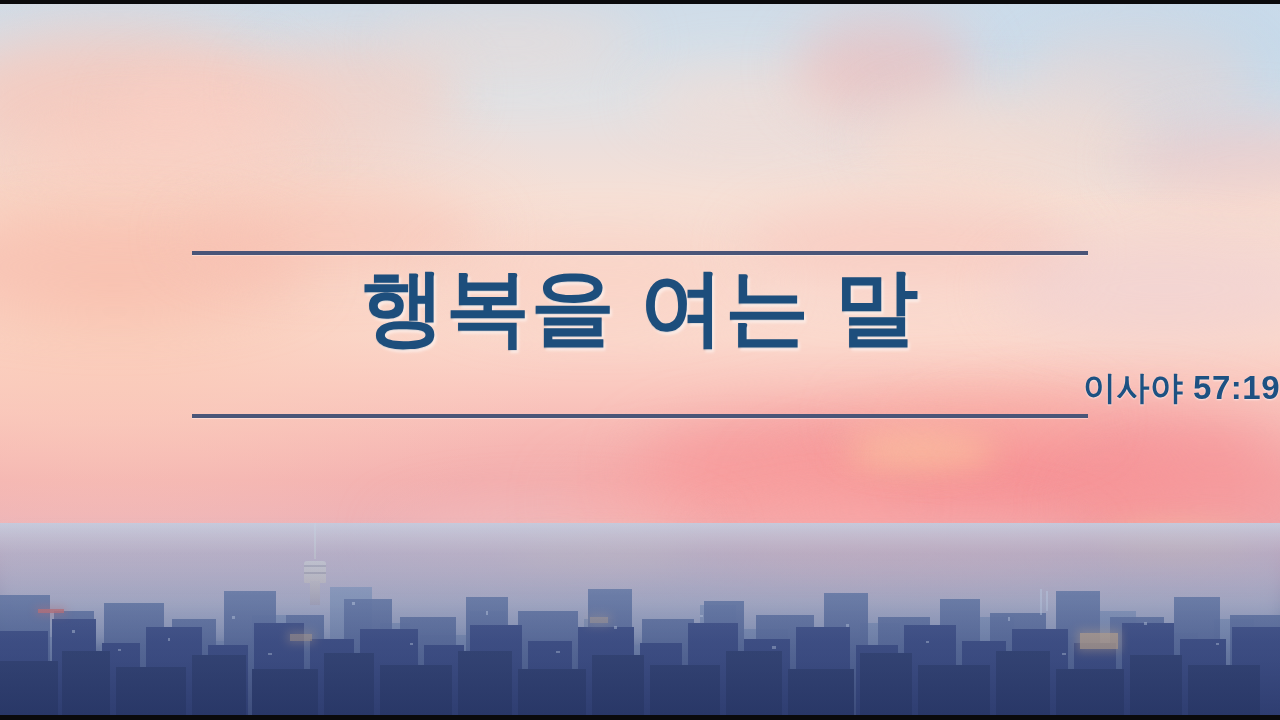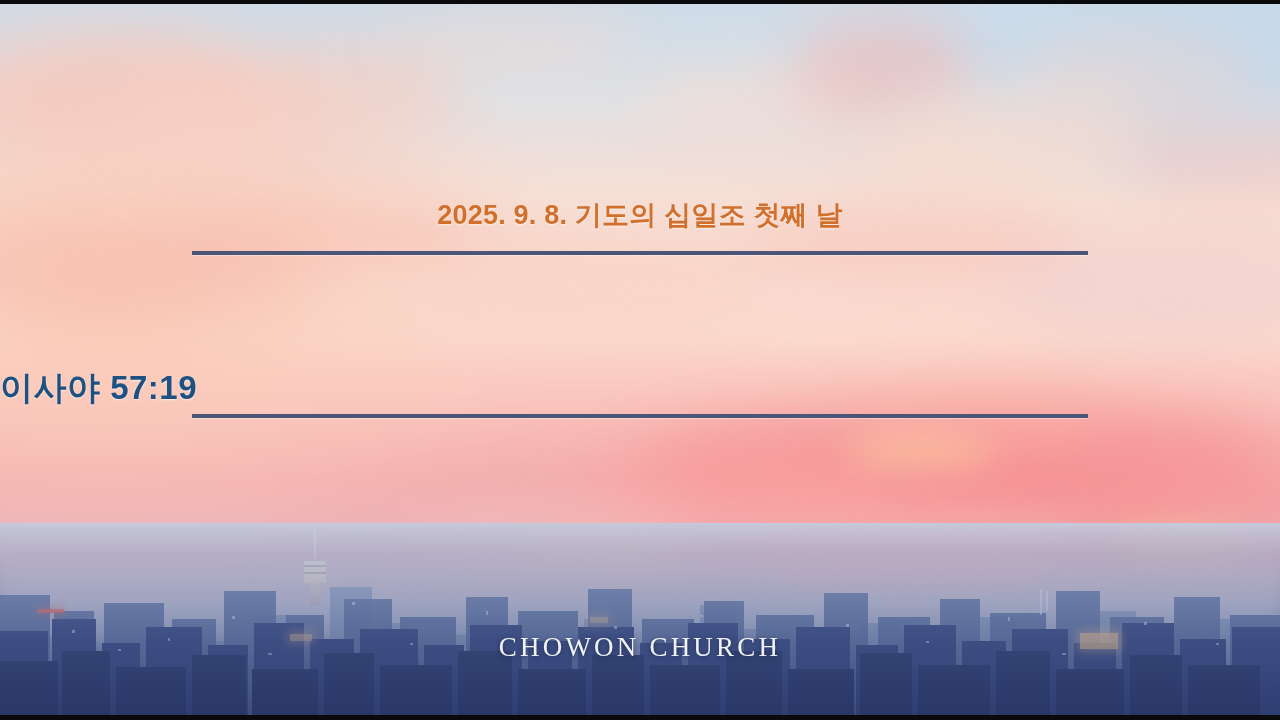--- a/index.html
+++ b/index.html
@@ -214,21 +214,21 @@
     text-align:center;
     font-size:84px; font-weight:bold; letter-spacing:1px;
     color:#1d4e7c;
     text-shadow:2px 3px 3px rgba(255,255,255,0.55),
                 0 1px 1px rgba(20,50,85,0.25);
     line-height:1.05;
   }
 
   #scripture {
     position:absolute; left:0; right:0; top:366px;
-    text-align:left;
+    text-align:right;
     font-size:33px; font-weight:bold; letter-spacing:0.5px;
     color:#1d5182;
     text-shadow:0 1px 2px rgba(255,255,255,0.6);
   }
 
   
   #logo { position:absolute; left:0; right:0; bottom:52px; text-align:center; z-index:45; }
   #church-name {
     font-family:"Liberation Serif", serif;
     font-size:27px; letter-spacing:3.2px;
@@ -412,30 +412,29 @@
       <div class="redroof" style="left:38px; bottom:102px; width:26px; height:4px;"></div>
       <div class="billboard" style="left:1080px; bottom:66px; width:38px; height:16px;"></div>
       <div class="billboard" style="left:290px; bottom:74px; width:22px; height:7px; opacity:.7;"></div>
       <div class="billboard" style="left:590px; bottom:92px; width:18px; height:6px; opacity:.6;"></div>
 
       <div class="city-fog"></div>
       <div class="city-dark"></div>
     </div>
 
     <div id="logo">
-      <div id="church-name">CHOWON CHURCH</div>
     </div>
   </div>
 
   <div id="overlay">
 
     <div class="rule top"></div>
 
-    <div id="date-line">2025. 9. 8. 기도의 십일조 첫째 날</div>
-
+
+    <div id="main-title">행복을 여는 말</div>
 
     <div id="scripture">이사야 57:19</div>
 
     <div class="rule bottom"></div>
   </div>
 
   <div class="letterbox bottom"></div>
 </div>
 
 </body></html>

